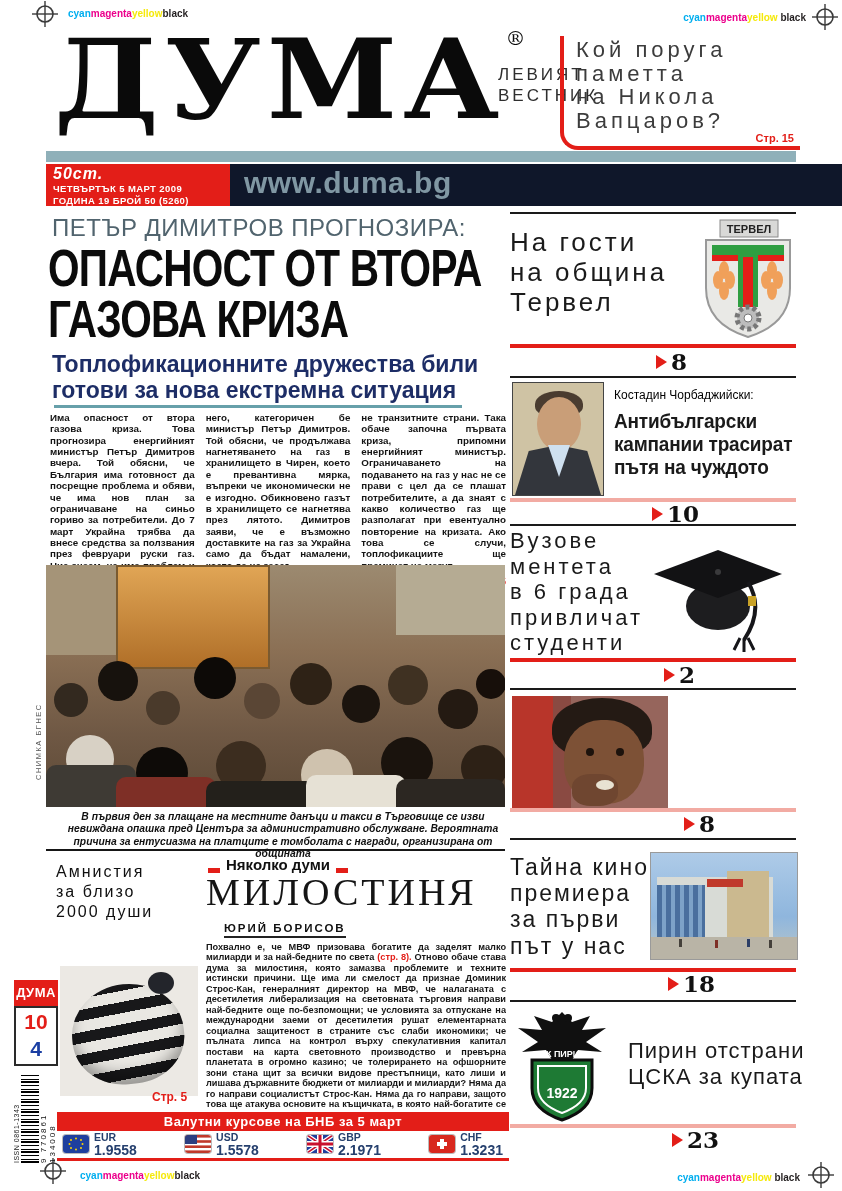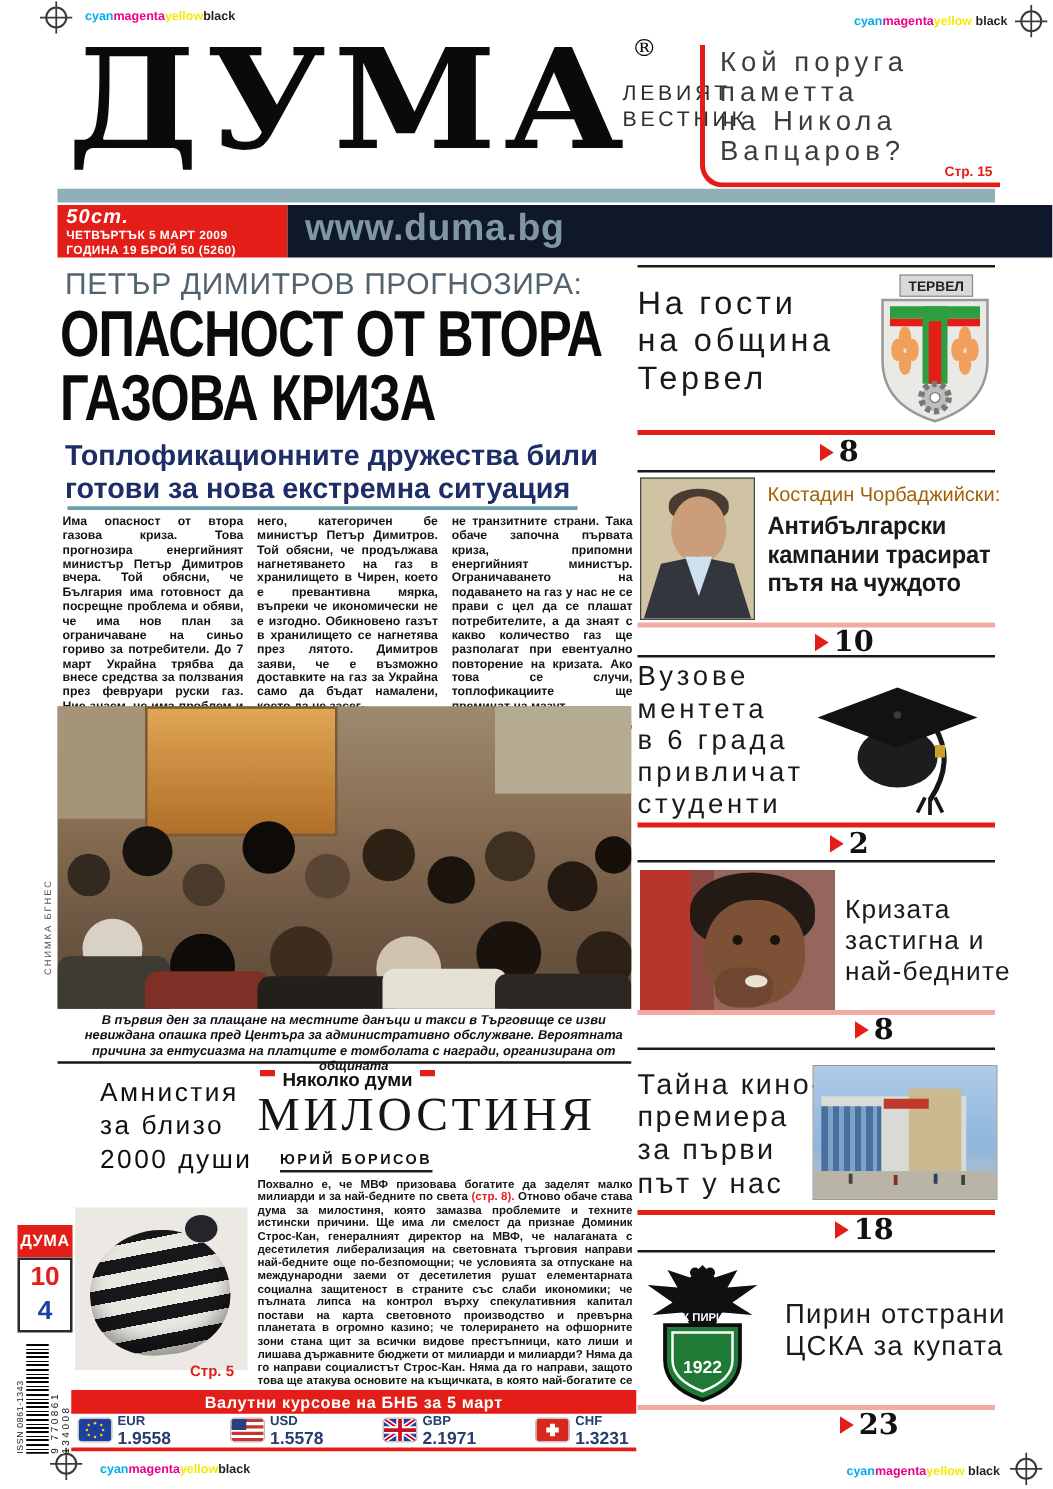--- a/index.html
+++ b/index.html
@@ -63,55 +63,55 @@
   .rule-red{position:absolute;left:510px;width:286px;height:4px;background:#e31e18;}
   .rule-pink{position:absolute;left:510px;width:286px;height:4px;background:#f2aba3;}
   .sbtitle{position:absolute;color:#1a1a1a;font-weight:400;}
   .pagerow{position:absolute;display:flex;align-items:center;gap:4px;}
   .tri{width:0;height:0;border-left:11px solid #e31e18;border-top:7px solid transparent;border-bottom:7px solid transparent;}
   .pagenum{font-family:"DejaVu Serif","Liberation Serif",serif;font-size:23px;font-weight:700;color:#111;line-height:1;}
 
   #sb1-title{left:510px;top:228px;font-size:26px;letter-spacing:3px;line-height:1.15;}
   #sb2-photo{position:absolute;left:512px;top:382px;width:90px;height:112px;background:#cfc3a4;
         border:1px solid #444;overflow:hidden;}
-  #sb2-kicker{position:absolute;left:614px;top:388px;font-size:16px;color:#a16207;font-weight:400;}
+  #sb2-kicker{position:absolute;left:614px;top:388px;font-size:12px;color:#000000;font-weight:400;}
   #sb2-title{left:614px;top:410px;font-size:20px;font-weight:700;line-height:1.15;letter-spacing:-.2px;
         transform:scaleX(.95);transform-origin:left top;}
   #sb3-title{left:510px;top:528px;font-size:22px;letter-spacing:3px;line-height:1.16;}
   #sb4-photo{position:absolute;left:512px;top:696px;width:156px;height:116px;overflow:hidden;
         background:linear-gradient(90deg,#b8352a 0 26%,#8a4a42 26% 38%,#96655c 38% 100%);}
   #sb4-title{left:676px;top:716px;font-size:21px;letter-spacing:1px;line-height:1.18;}
   #sb5-title{left:510px;top:854px;font-size:23px;letter-spacing:2px;line-height:1.14;}
   #sb5-photo{position:absolute;left:650px;top:852px;width:146px;height:106px;border:1px solid #9a9a9a;
         overflow:hidden;background:linear-gradient(#aecbe8,#8fb6dd 60%,#b8c6c9);}
   #sb6-title{left:628px;top:1038px;font-size:22px;letter-spacing:1px;line-height:1.2;}
 
   
-  #amnesty-title{position:absolute;left:56px;top:862px;font-size:21px;letter-spacing:2px;
-        line-height:1.25;color:#0f0f0f;font-weight:400;margin-left:24px;}
+  #amnesty-title{position:absolute;left:56px;top:862px;font-size:16px;letter-spacing:2px;
+        line-height:1.25;color:#0f0f0f;font-weight:400;}
   #hat-img{position:absolute;left:60px;top:966px;width:138px;height:130px;background:#ece9e4;overflow:hidden;}
   #hat{position:absolute;left:12px;top:18px;width:112px;height:100px;border-radius:50% 50% 46% 46%;
         background:repeating-linear-gradient(175deg,#18181a 0 11px,#e9e7e2 11px 22px);
         transform:rotate(-6deg);box-shadow:inset 0 -10px 14px rgba(0,0,0,.35);}
   #hat-pompom{position:absolute;left:88px;top:6px;width:26px;height:22px;border-radius:50%;background:#23252b;}
   #amnesty-page{position:absolute;left:152px;top:1090px;color:#e31e18;font-size:12px;font-weight:800;}
   #wb-label{position:absolute;left:14px;top:980px;width:44px;height:26px;background:#e31e18;color:#fff;
         font-size:13px;font-weight:800;text-align:center;line-height:26px;letter-spacing:.5px;}
   #wb-nums{position:absolute;left:14px;top:1006px;width:44px;height:60px;border:2px solid #2a2a2a;
         box-sizing:border-box;background:#fff;text-align:center;font-weight:800;font-size:21px;line-height:1.3;}
   #wb-high{color:#e31e18;display:block;}
   #wb-low{color:#1b3fa3;display:block;}
   #bcwrap{position:absolute;left:-13px;top:1099px;width:90px;height:38px;transform:rotate(-90deg);
         background:#fff;}
   #bc-issn{font-size:7px;letter-spacing:.5px;color:#222;line-height:8px;display:block;}
   #bc-bars{width:88px;height:18px;background:repeating-linear-gradient(90deg,#000 0 1.5px,#fff 1.5px 3px,#000 3px 4px,#fff 4px 6.5px,#000 6.5px 8px,#fff 8px 10px);}
   #bc-digits{font-size:8px;letter-spacing:2px;color:#111;display:block;}
 
   
-  #op-rubric{position:absolute;left:208px;top:856px;display:flex;align-items:flex-start;gap:6px;
+  #op-rubric{position:absolute;left:208px;top:856px;display:flex;align-items:flex-end;gap:6px;
         font-size:15px;font-weight:800;color:#111;}
   .rubbar{width:12px;height:5px;background:#e31e18;}
   #op-title{position:absolute;left:206px;top:870px;font-family:"Liberation Serif",serif;font-size:38px;
         letter-spacing:3px;color:#151515;font-weight:400;}
   #op-byline{position:absolute;left:224px;top:922px;font-size:11.5px;font-weight:800;letter-spacing:2px;
         border-bottom:2px solid #222;padding-bottom:2px;color:#111;}
   #op-body{position:absolute;left:206px;top:942px;width:300px;height:168px;overflow:hidden;
         font-size:9.2px;font-weight:700;line-height:1.14;text-align:justify;color:#161616;}
   .opref{color:#e31e18;}
 
@@ -297,23 +297,20 @@
   </div>
 
   <div id="sb4-photo">
     <div class="abs" style="left:40px;top:2px;width:100px;height:60px;border-radius:50% 50% 40% 40%;background:#241a14"></div>
     <div class="abs" style="left:52px;top:24px;width:80px;height:84px;border-radius:46%;background:#7d5136"></div>
     <div class="abs" style="left:60px;top:78px;width:46px;height:32px;border-radius:40%;background:#6f4630"></div>
     <div class="abs" style="left:84px;top:84px;width:18px;height:10px;border-radius:50%;background:#e8e2d2"></div>
     <div class="abs" style="left:74px;top:52px;width:8px;height:8px;border-radius:50%;background:#1c120c"></div>
     <div class="abs" style="left:104px;top:52px;width:8px;height:8px;border-radius:50%;background:#1c120c"></div>
   </div>
-  <div id="sb4-title" class="sbtitle prelines">Кризата
-застигна и
-най-бедните</div>
   <div class="rule-pink" style="top:808px"></div>
   <div class="pagerow" style="left:684px;top:812px">
     <span class="tri"></span>
     <span class="pagenum">8</span>
   </div>
 
   <div id="sb5-title" class="sbtitle prelines">Тайна кино-
 премиера
 за първи
 път у нас</div>

